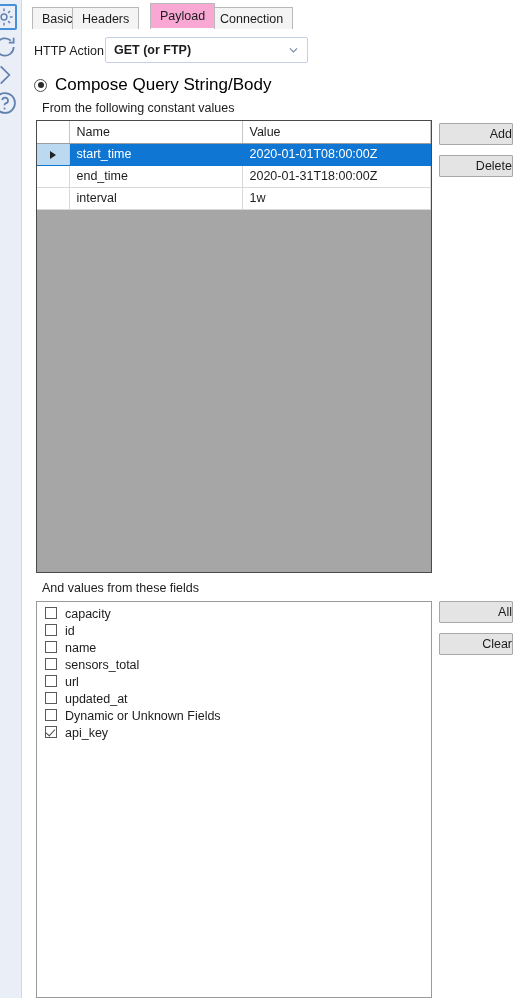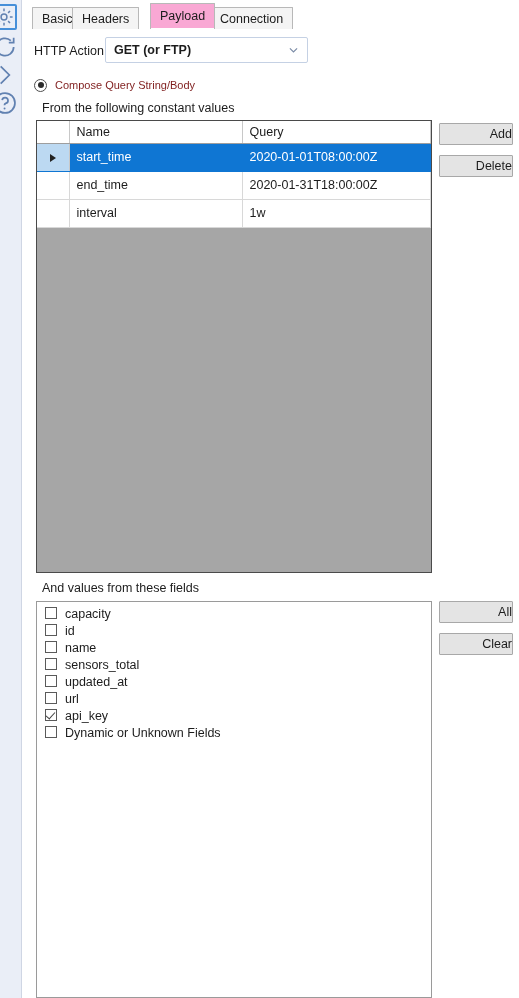--- a/index.html
+++ b/index.html
@@ -160,22 +160,22 @@
   .radio.on::after {
     content: "";
     position: absolute;
     left: 2.5px; top: 2.5px;
     width: 6px; height: 6px;
     border-radius: 50%;
     background: #2b2b2b;
   }
   .radio-label {
     margin-left: 8px;
-    font-size: 11px;
-    color: #7f1d1d;
+    font-size: 17px;
+    color: #000000;
   }
 
   .subcaption {
     position: absolute;
     left: 20px;
     font-size: 12.5px;
     color: #1c1c1c;
   }
   .cap-const { top: 72px; }
   .cap-fields { top: 552px; }
@@ -208,21 +208,21 @@
     font-size: 12.5px;
     color: #1c1c1c;
     padding: 0 0 0 7px;
     box-sizing: border-box;
   }
   .grid-table th.sel-h {
     padding: 0;
     border-right: 1px solid #c8c8c8;
   }
   .grid-table td {
-    height: 28px;
+    height: 22px;
     background: #ffffff;
     border-right: 1px solid #d8d8d8;
     border-bottom: 1px solid #d8d8d8;
     font-size: 12.5px;
     color: #1c1c1c;
     padding: 0 0 0 7px;
     box-sizing: border-box;
     white-space: nowrap;
     overflow: hidden;
     margin-left: 14px;
@@ -376,21 +376,21 @@
       <table class="grid-table">
         <colgroup>
             <col class="c-sel">
             <col class="c-name">
             <col>
           </colgroup>
         <thead>
           <tr>
             <th class="sel-h"></th>
             <th>Name</th>
-            <th>Query</th>
+            <th>Value</th>
           </tr>
         </thead>
         <tbody>
           <tr class="selected">
             <td class="sel-c"><span class="rowmark"></span></td>
             <td>start_time</td>
             <td>2020-01-01T08:00:00Z</td>
           </tr>
           <tr>
             <td class="sel-c"></td>
@@ -424,34 +424,34 @@
         <li class="fitem">
           <span class="cbox"></span>
           <span class="fitem-label">name</span>
         </li>
         <li class="fitem">
           <span class="cbox"></span>
           <span class="fitem-label">sensors_total</span>
         </li>
         <li class="fitem">
           <span class="cbox"></span>
+          <span class="fitem-label">url</span>
+        </li>
+        <li class="fitem">
+          <span class="cbox"></span>
           <span class="fitem-label">updated_at</span>
         </li>
         <li class="fitem">
           <span class="cbox"></span>
-          <span class="fitem-label">url</span>
+          <span class="fitem-label">Dynamic or Unknown Fields</span>
         </li>
         <li class="fitem">
           <span class="cbox on"></span>
           <span class="fitem-label">api_key</span>
         </li>
-        <li class="fitem">
-          <span class="cbox"></span>
-          <span class="fitem-label">Dynamic or Unknown Fields</span>
-        </li>
       </ul>
     </div>
 
     <div class="btn btn-all">All</div>
     <div class="btn btn-clear">Clear</div>
 
   </div>
 </div>
 
 </body></html>

